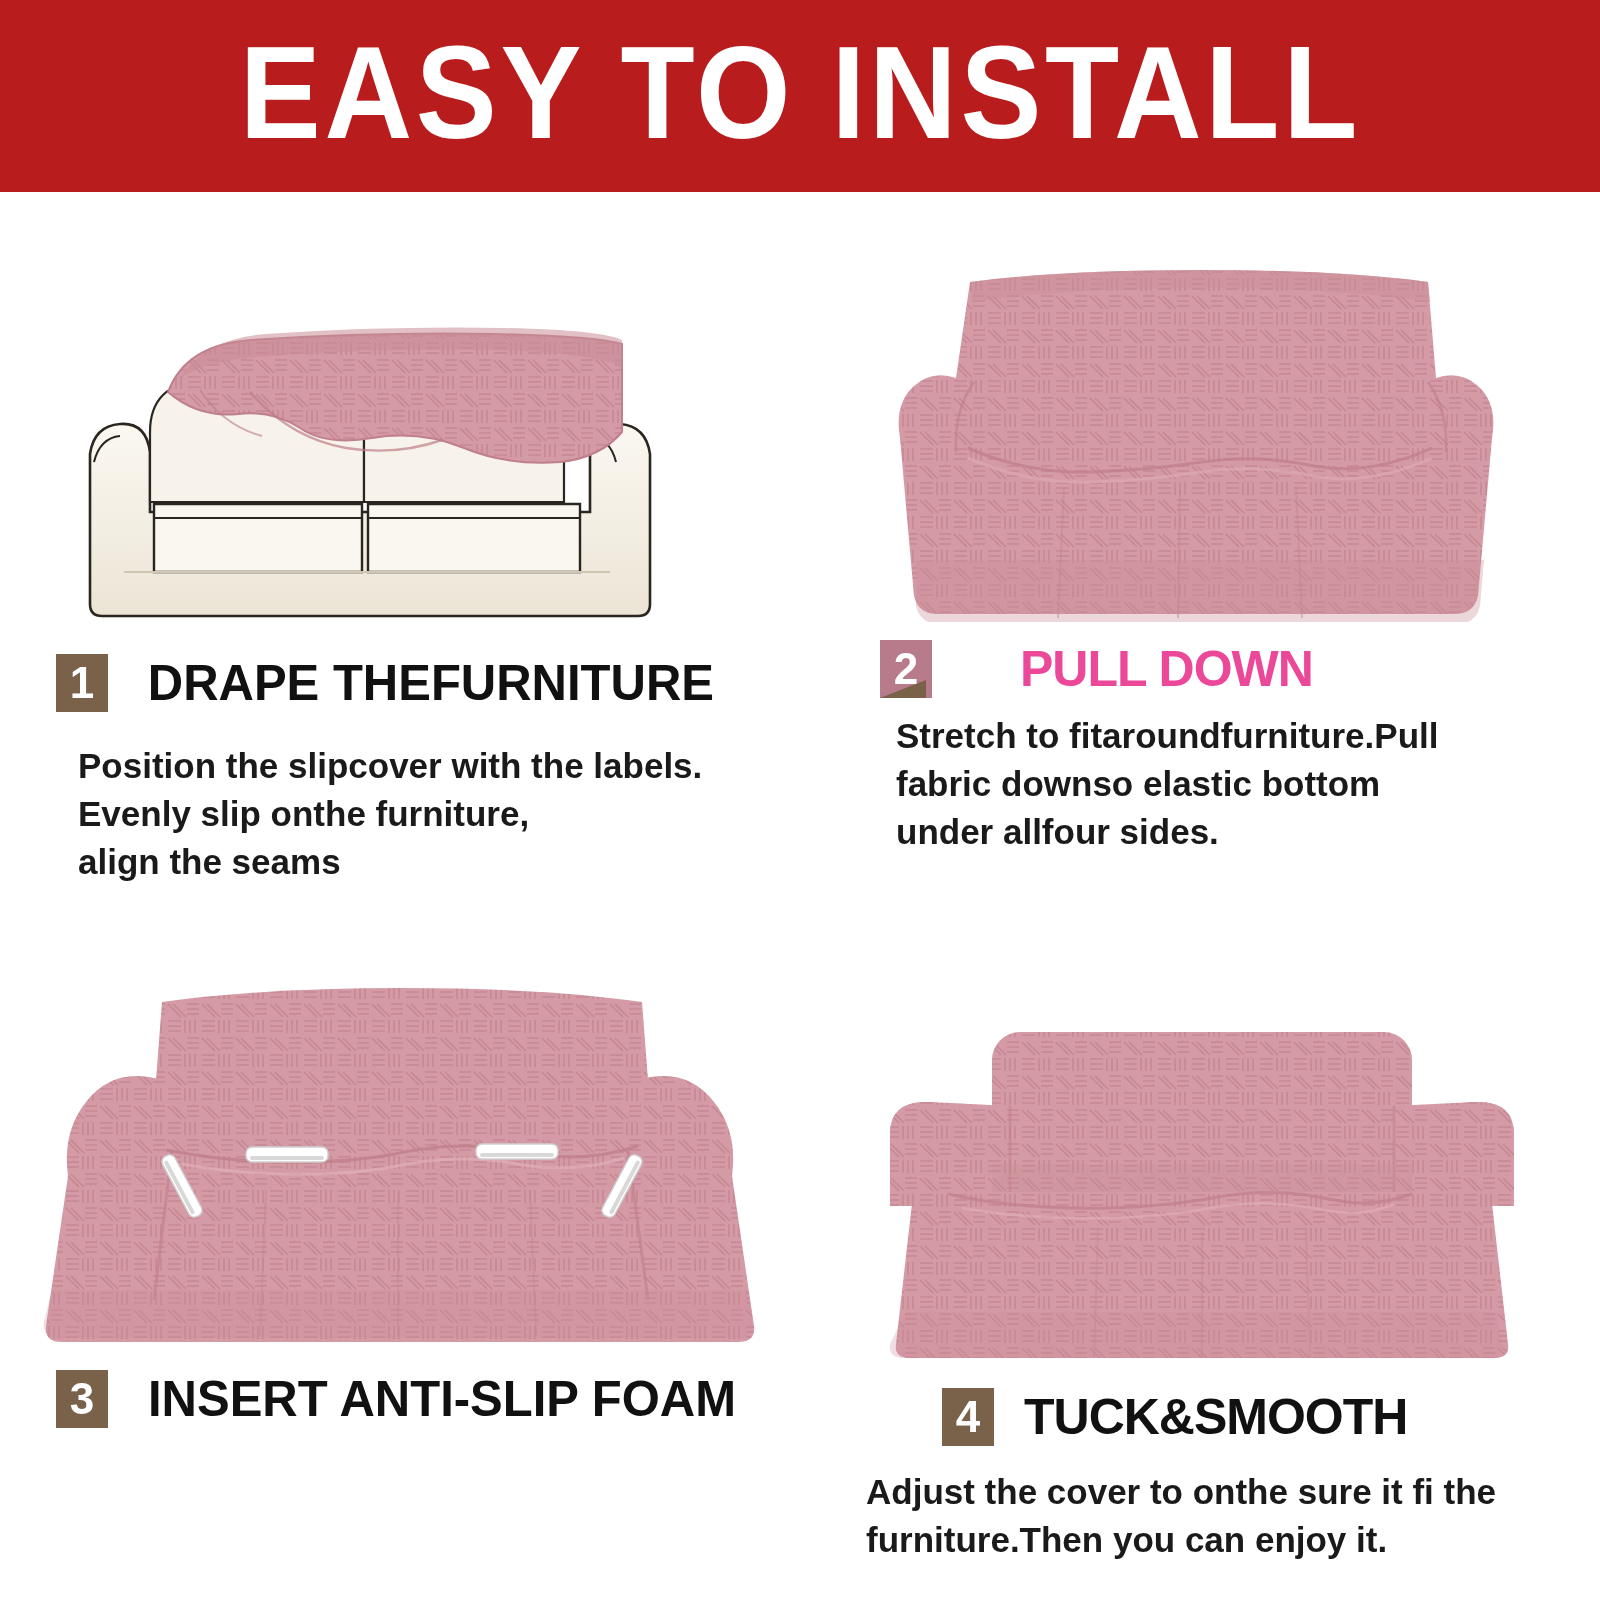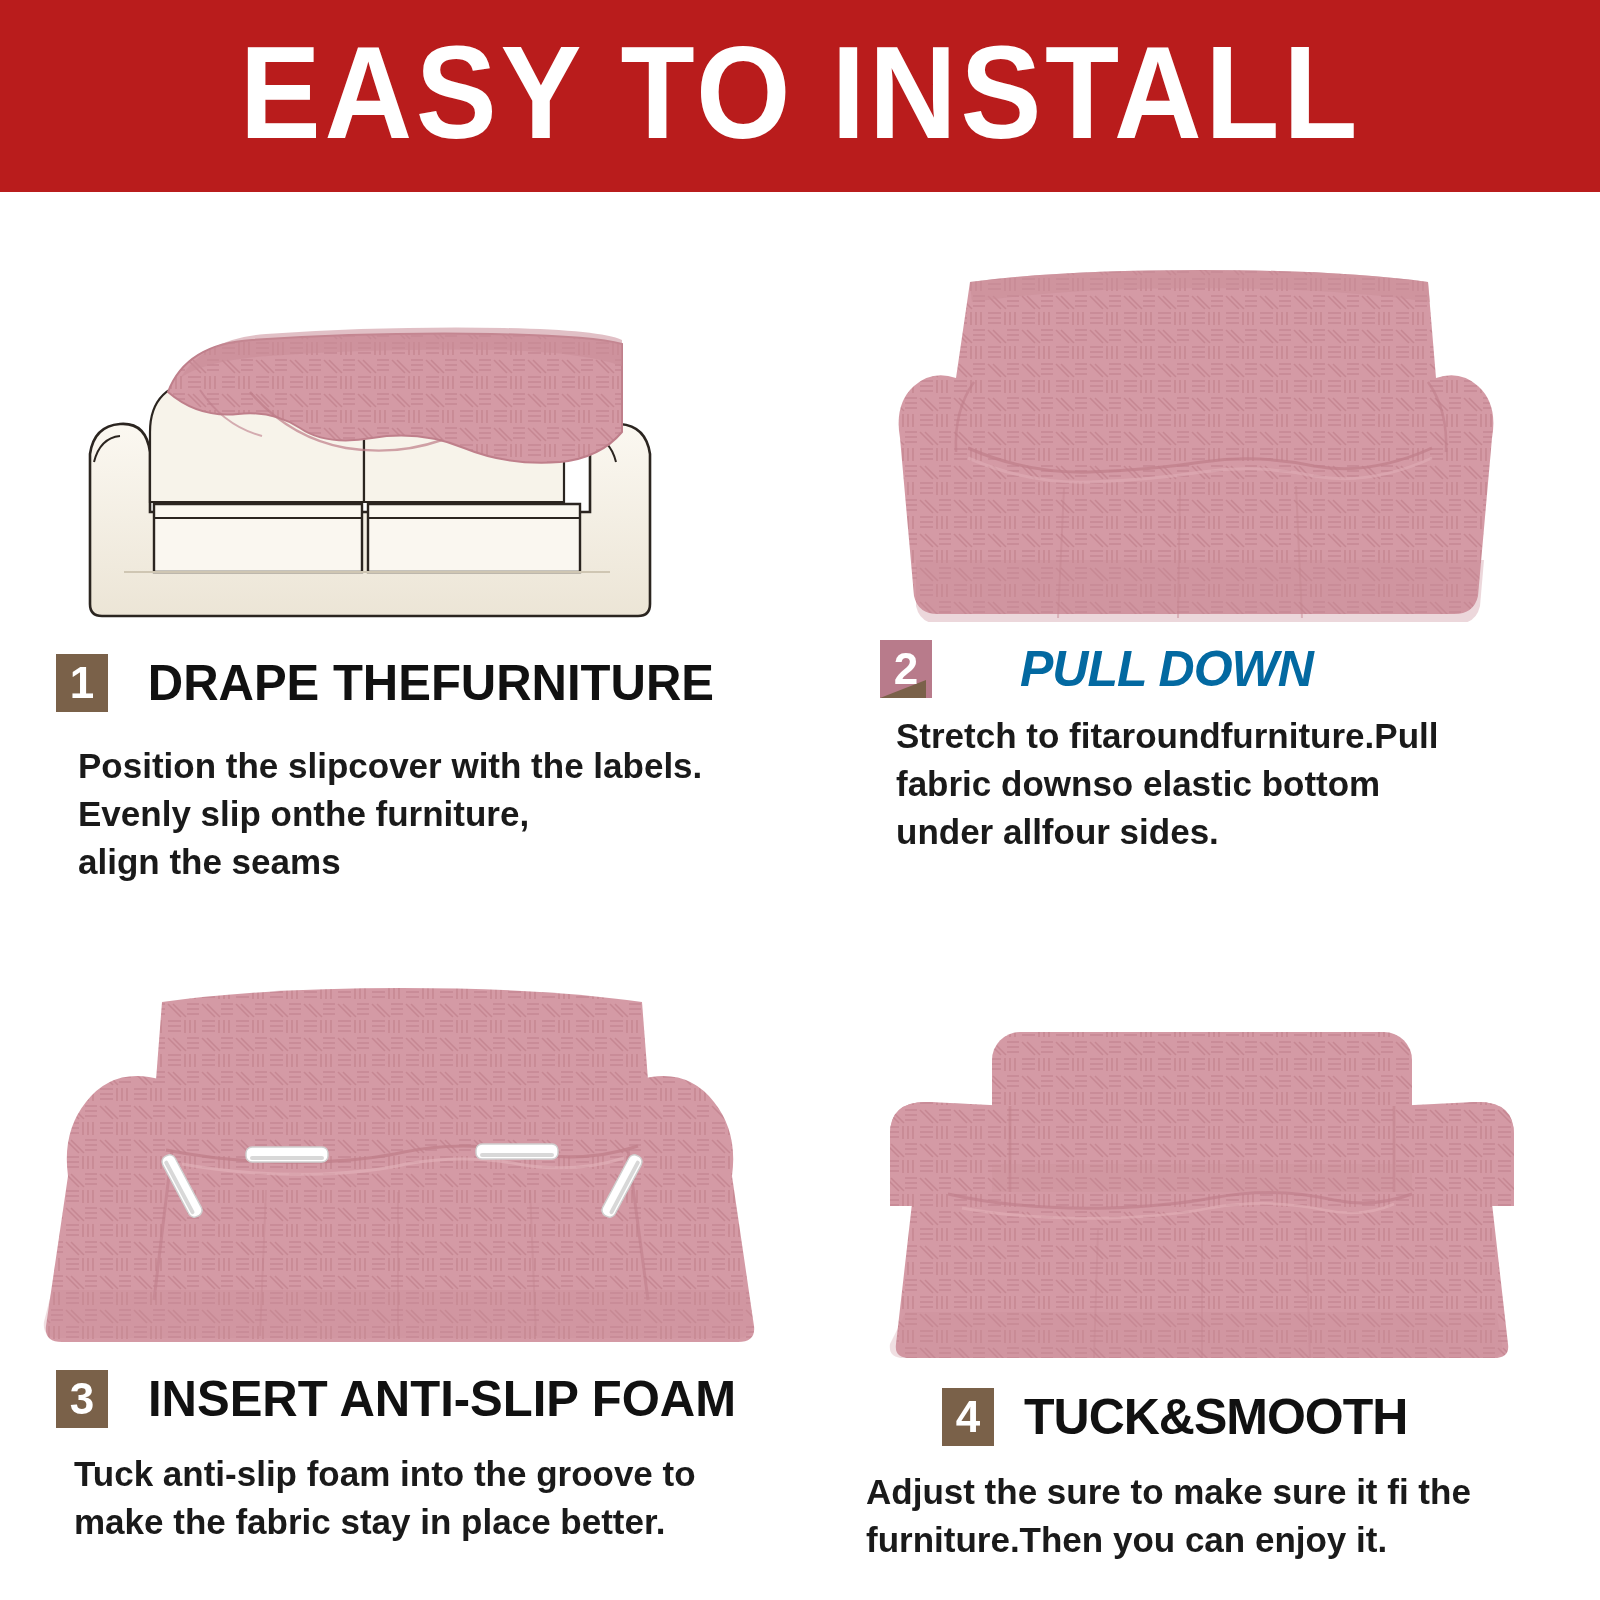--- a/index.html
+++ b/index.html
@@ -76,21 +76,21 @@
     font-size:50px;
     line-height:54px;
     color:#111111;
     white-space:nowrap;
   }
   .step-title.cond{margin-left:34px;transform:scaleX(0.98);}
   .step-title.wide{
     font-family:"Liberation Sans",sans-serif;
     letter-spacing:-1px;
   }
-  .step-title.maroon{color:#0369a1;font-style:italic;}
+  .step-title.maroon{color:#ec4899;}
   
   .step-body{
     font-family:"Liberation Sans Narrow","Liberation Sans",sans-serif;
     font-weight:bold;
     font-size:35px;
     line-height:48px;
     color:#1a1a1a;
     white-space:pre-line;
   }
   
@@ -270,22 +270,20 @@
         </g>
       </svg>
     </div>
 
     <div class="step-head">
       <div class="badge brown">
         <span>3</span>
       </div>
       <div class="step-title cond">INSERT ANTI-SLIP FOAM</div>
     </div>
-    <div class="step-body">Tuck anti-slip foam into the groove to
-make the fabric stay in place better.</div>
   </div>
 
   <div class="cell" id="cell4">
     <div class="fig">
       <svg width="700" height="390" viewBox="0 0 700 390">
         <defs>
           <pattern id="jac4" width="34" height="34" patternUnits="userSpaceOnUse">
             <rect width="34" height="34" fill="#d49aa5"></rect>
             <g stroke="#c3848f" stroke-width="1.6" opacity=".85">
               <path d="M2 3 h13 M2 8 h13 M2 13 h13"></path>
@@ -324,17 +322,17 @@
         </g>
       </svg>
     </div>
 
     <div class="step-head">
       <div class="badge brown">
         <span>4</span>
       </div>
       <div class="step-title wide" style="margin-left:30px;">TUCK&amp;SMOOTH</div>
     </div>
-    <div class="step-body">Adjust the sure to make sure it fi the
+    <div class="step-body">Adjust the cover to onthe sure it fi the
 furniture.Then you can enjoy it.</div>
   </div>
 
 </div>
 
 </body></html>

